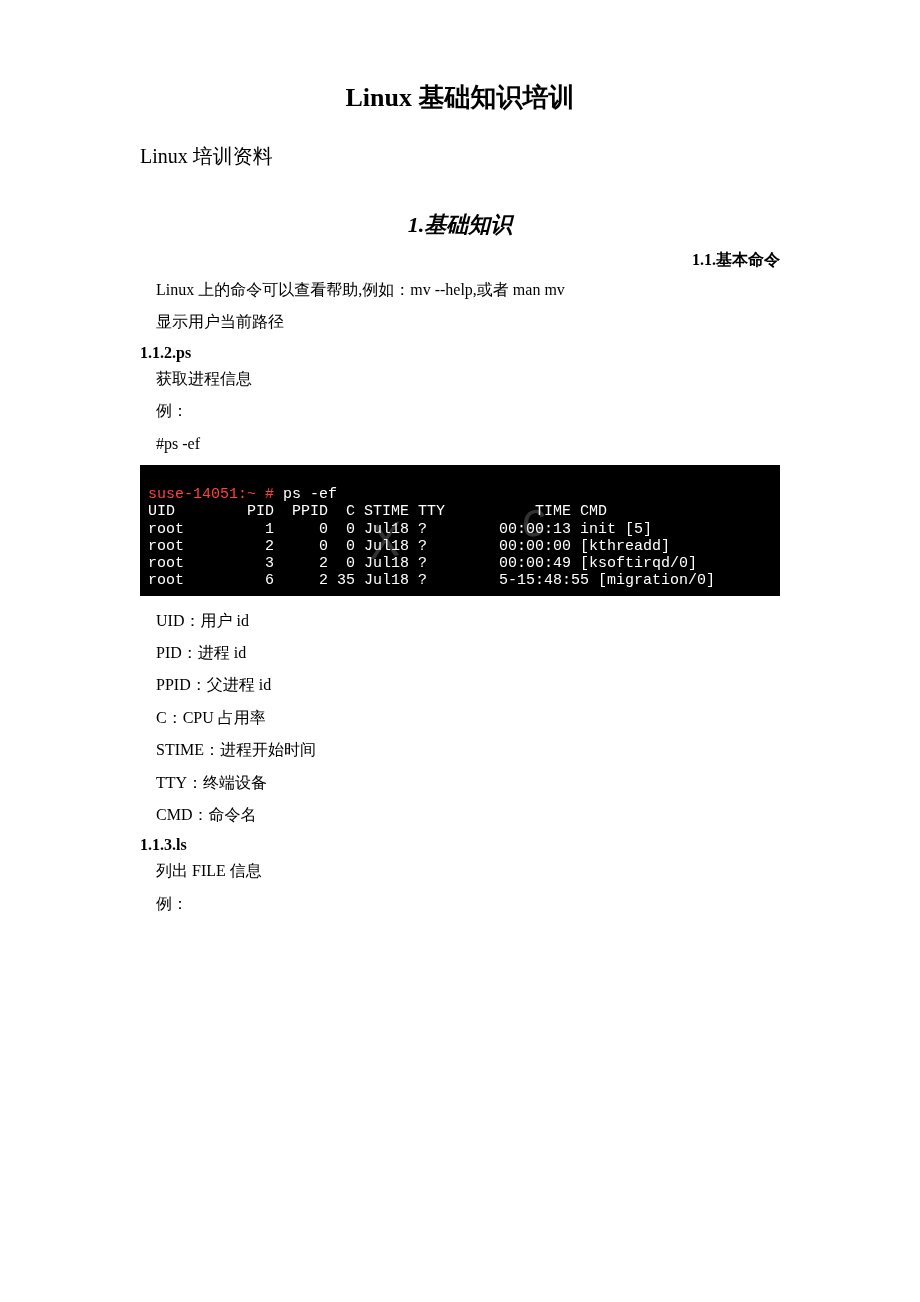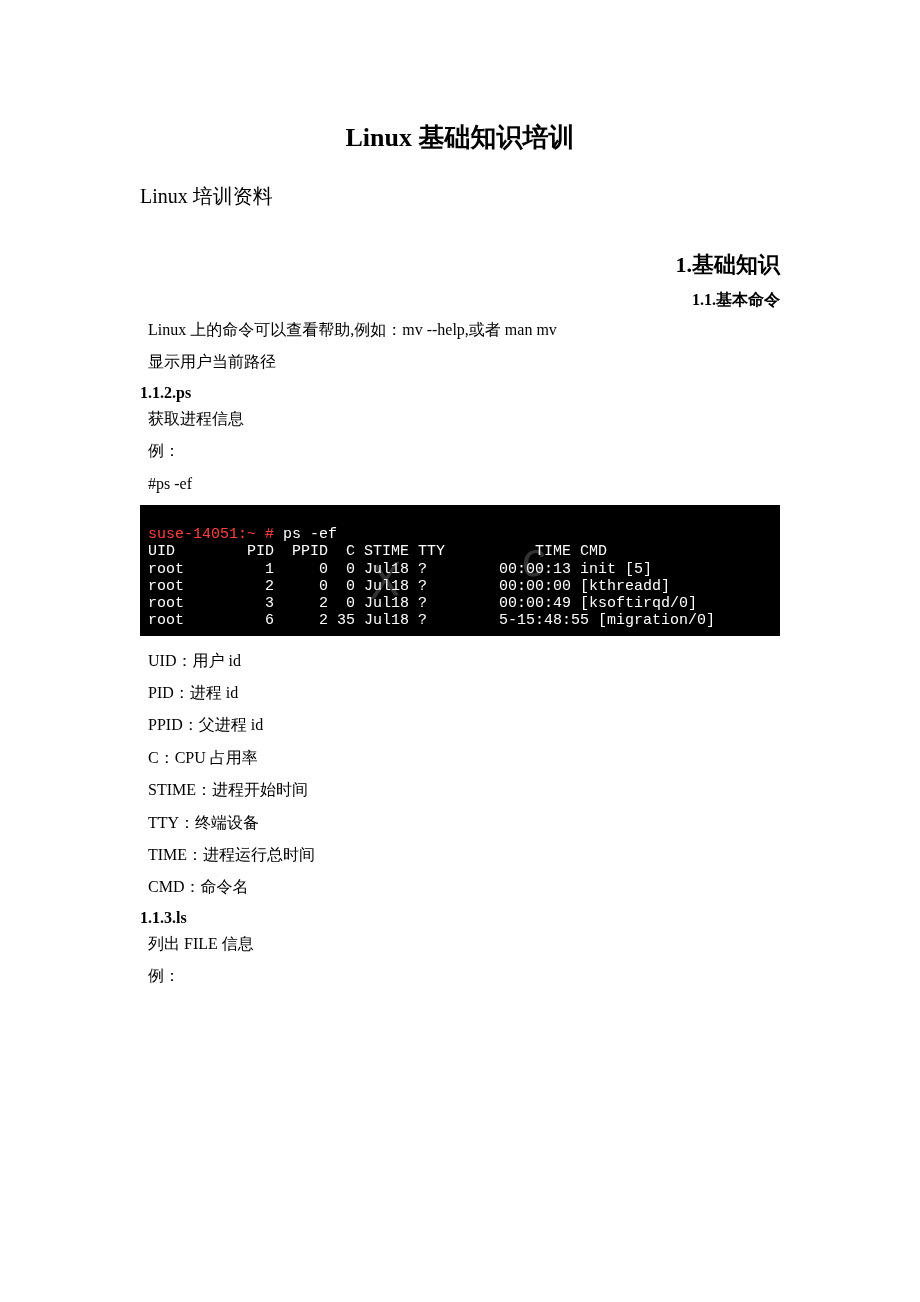--- a/index.html
+++ b/index.html
@@ -5,50 +5,51 @@
 body {
   margin: 0;
   padding: 0;
   background: #fff;
   font-family: "SimSun", "宋体", serif;
   font-size: 16px;
   color: #000;
   width: 920px;
 }
 .page {
-  padding: 120px 140px 60px 140px;
+  padding: 80px 140px 60px 140px;
 }
 .title {
   text-align: center;
   font-weight: bold;
   font-size: 26px;
   margin-bottom: 28px;
   font-family: "Times New Roman", "SimSun", serif;
 }
 .subtitle-label {
   font-family: "Times New Roman", serif;
   font-size: 20px;
   margin-bottom: 40px;
 }
 .h2 {
-  text-align: right;
+  text-align: center;
   font-weight: bold;
   font-size: 22px;
   margin-bottom: 10px;
   font-family: "Times New Roman", "SimSun", serif;
+  font-style: italic;
 }
 .h3 {
   text-align: right;
   font-weight: bold;
   font-size: 16px;
   margin-bottom: 8px;
   font-family: "Times New Roman", "SimSun", serif;
 }
 .para {
-  margin: 6px 0 10px 8px;
+  margin: 6px 0 10px 16px;
   line-height: 1.4;
   font-family: "Times New Roman", "SimSun", serif;
 }
 .h4 {
   font-weight: bold;
   font-size: 16px;
   margin: 10px 0 4px 0;
   font-family: "Times New Roman", serif;
 }
 .terminal {
@@ -110,21 +111,20 @@
 <span class="t-white">root         2     0  0 Jul18 ?        00:00:00 [kthreadd]</span>
 <span class="t-white">root         3     2  0 Jul18 ?        00:00:49 [ksoftirqd/0]</span>
 <span class="t-white">root         6     2 35 Jul18 ?        5-15:48:55 [migration/0]</span></div>
 
   <div class="para">UID：用户 id</div>
   <div class="para">PID：进程 id</div>
   <div class="para">PPID：父进程 id</div>
   <div class="para">C：CPU 占用率</div>
   <div class="para">STIME：进程开始时间</div>
   <div class="para">TTY：终端设备</div>
-  <div class="para">TIME：进程运行总时间</div>
   <div class="para">CMD：命令名</div>
 
   <div class="h4">1.1.3.ls</div>
   <div class="para">列出 FILE 信息</div>
 
   <div class="para">例：</div>
 
 </div>
 
 </body></html>

